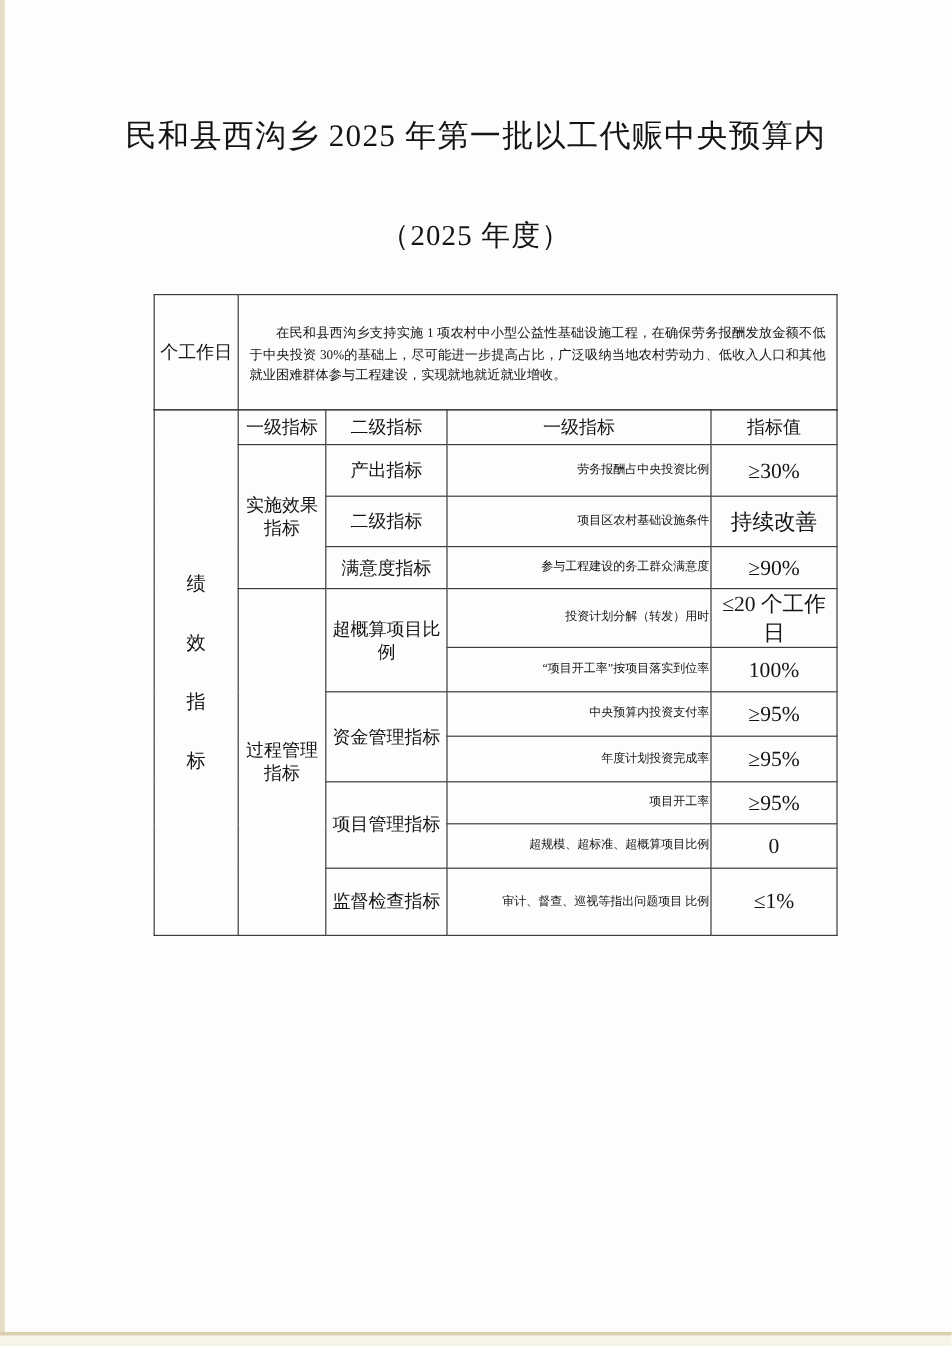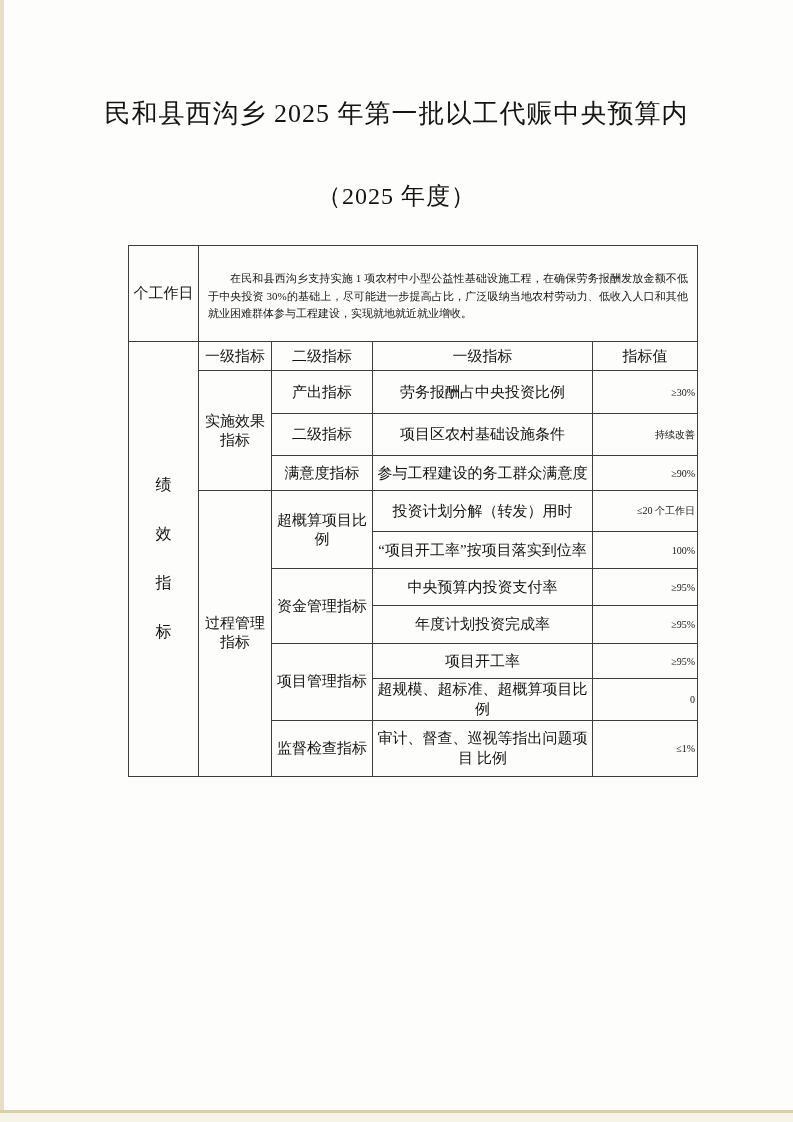--- a/index.html
+++ b/index.html
@@ -31,22 +31,22 @@
     border:1.5px solid #3d3d3d;
     text-align:center;vertical-align:middle;
     font-size:15px;padding:0 2px;
     overflow:hidden;
   }
   td.goal-text{
     text-align:justify;font-size:11px;line-height:1.58;
     padding:12px 9px 6px 9px;
   }
   td.goal-text .indent{display:block;text-indent:2em;}
-  td.l3cell{font-size:15px;padding:0 1px;line-height:1.35;}
-  td.valcell{font-size:10px;text-align:right;}
+  td.l3cell{font-size:10px;padding:0 1px;line-height:1.35;text-align:right;}
+  td.valcell{font-size:18px;}
   td.vgroup{padding:0;}
   .vchars{
     display:flex;flex-direction:column;align-items:center;justify-content:center;
     gap:28px;height:100%;font-size:16px;
   }
 </style>
 </head>
 <body>
 
 <div class="edge-left"></div>

